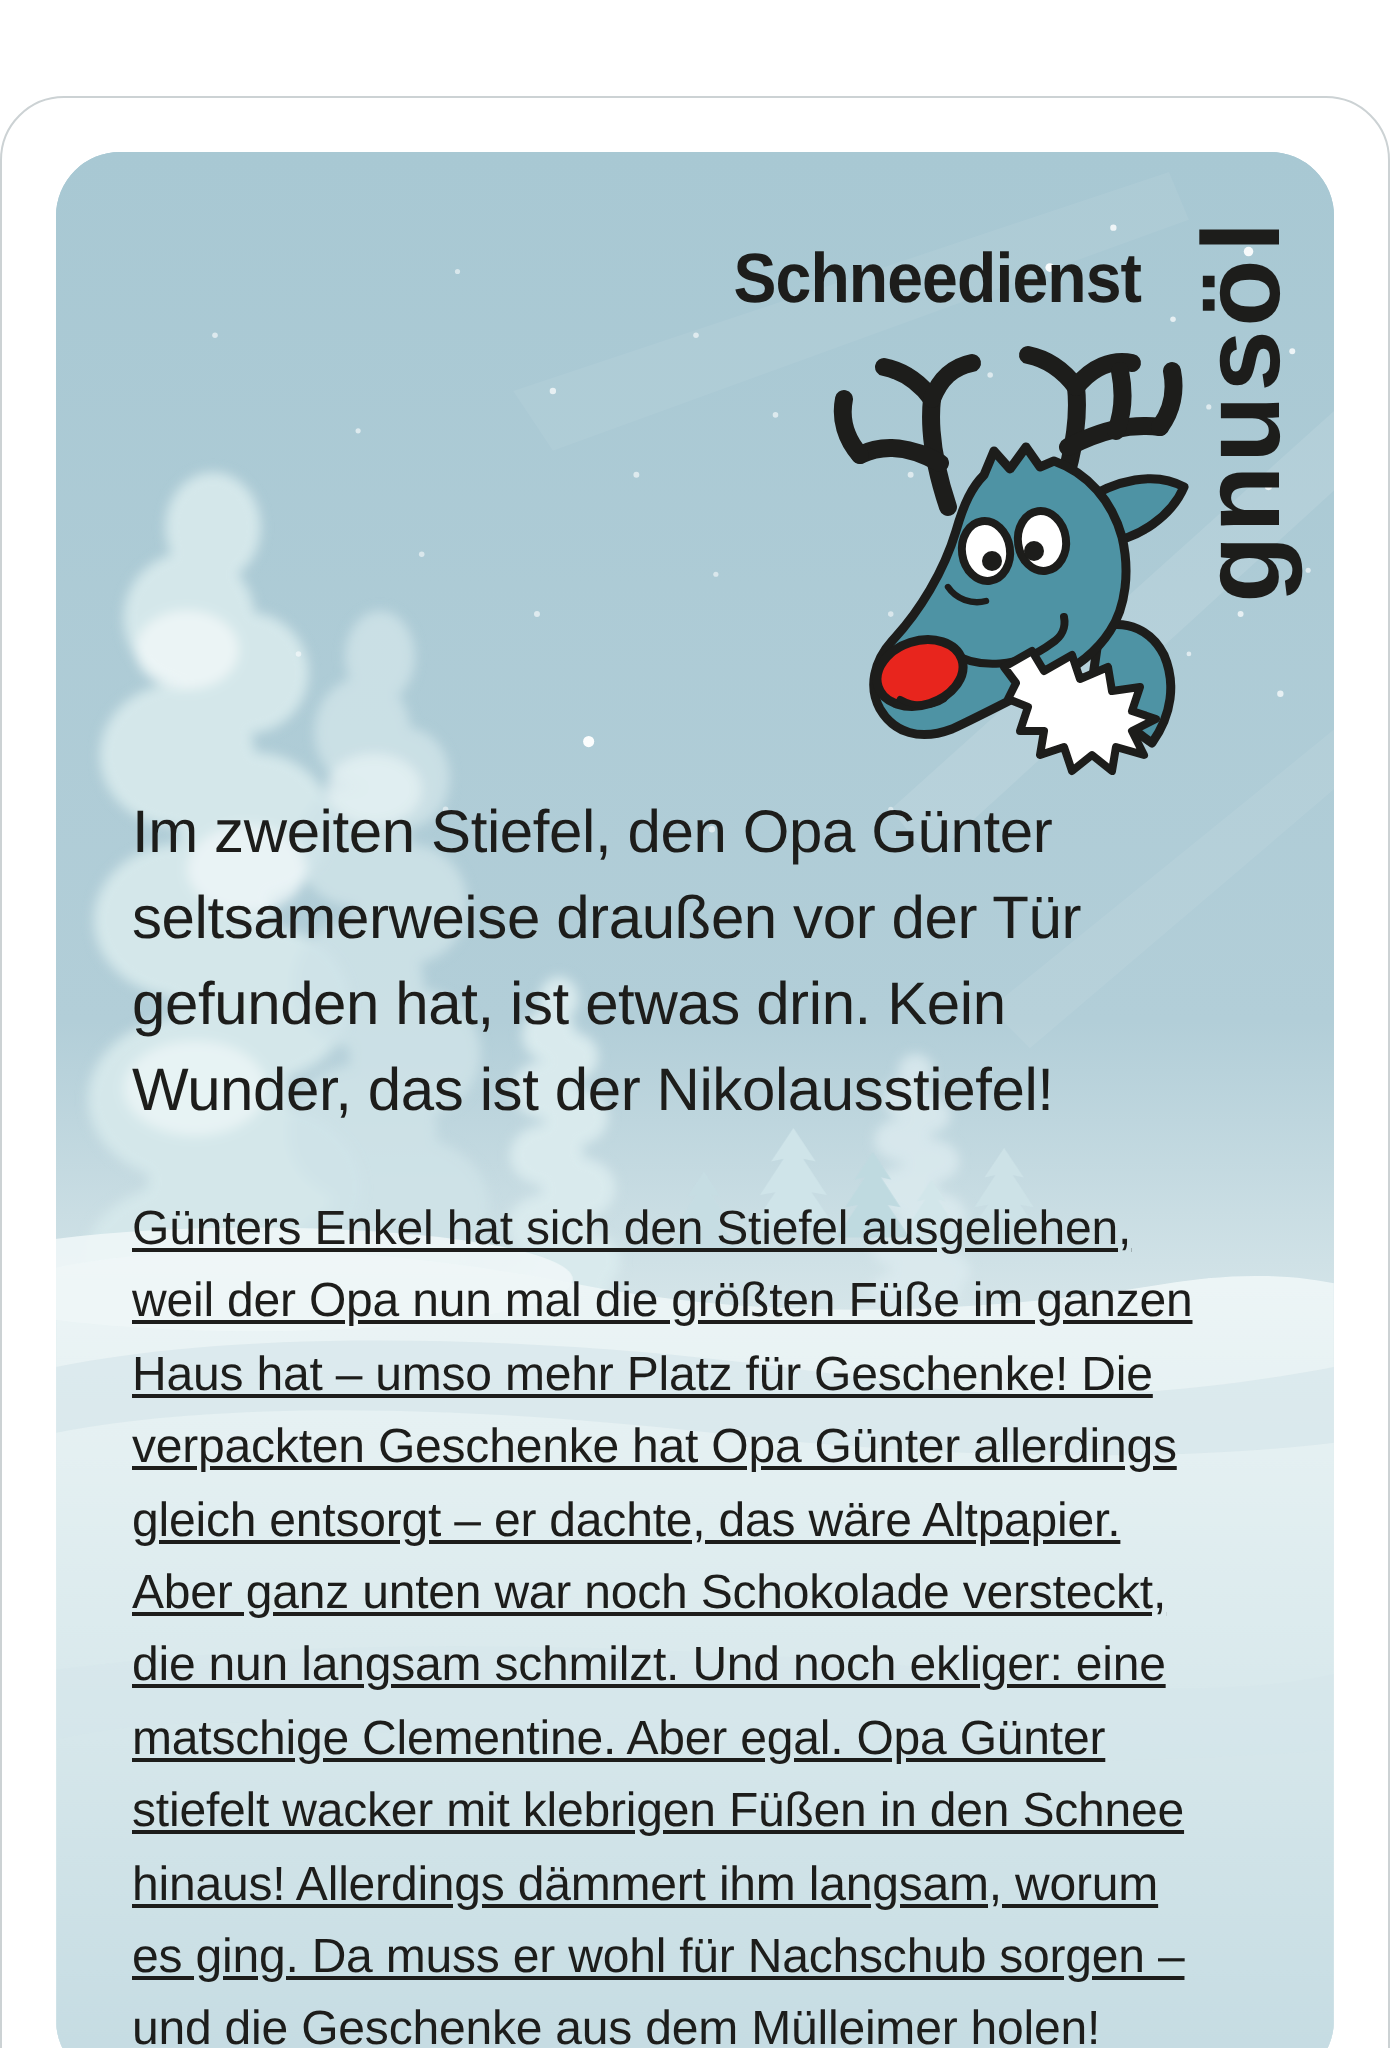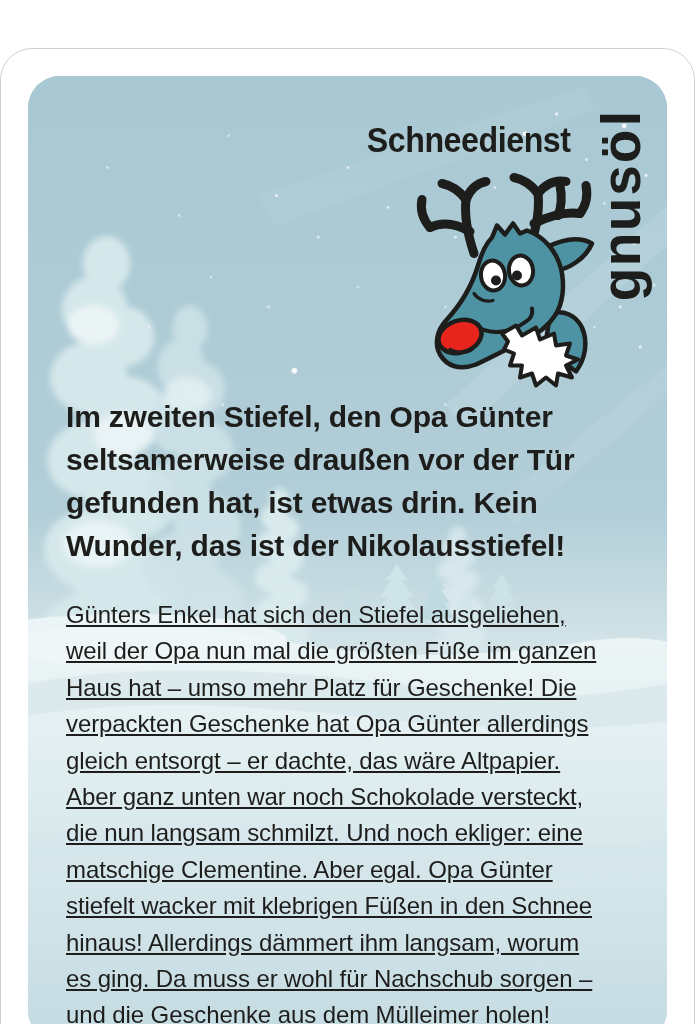--- a/index.html
+++ b/index.html
@@ -60,21 +60,21 @@
   }
   .solution-label span:nth-child(1){height:21px;}
   .solution-label span:nth-child(3){height:33px;}
 
   .reindeer{
     position:absolute;left:382px;top:96px;width:205px;height:218px;
   }
 
   .headline{
     position:absolute;left:38px;top:319px;width:588px;
-    font-size:30px;font-weight:700;line-height:43px;
+    font-size:30px;font-weight:400;line-height:43px;
     color:var(--text);white-space:pre-line;
     letter-spacing:-0.2px;
   }
   .body-text{
     position:absolute;left:38px;top:521px;width:598px;
     font-size:24px;font-weight:400;line-height:36.4px;
     color:var(--text);white-space:pre-line;
     letter-spacing:-0.1px;
     text-decoration:underline;
   }

